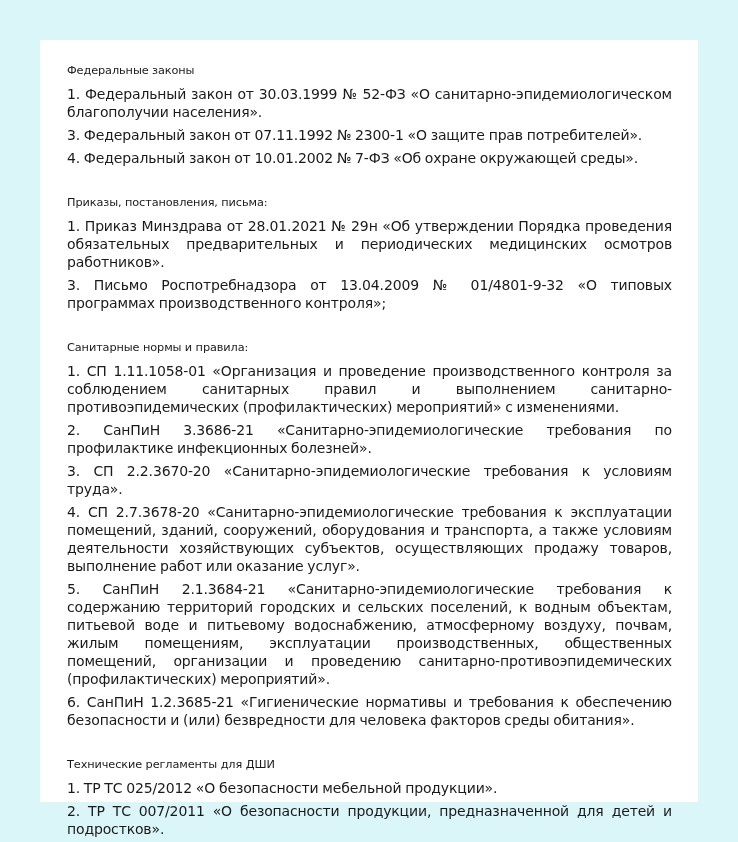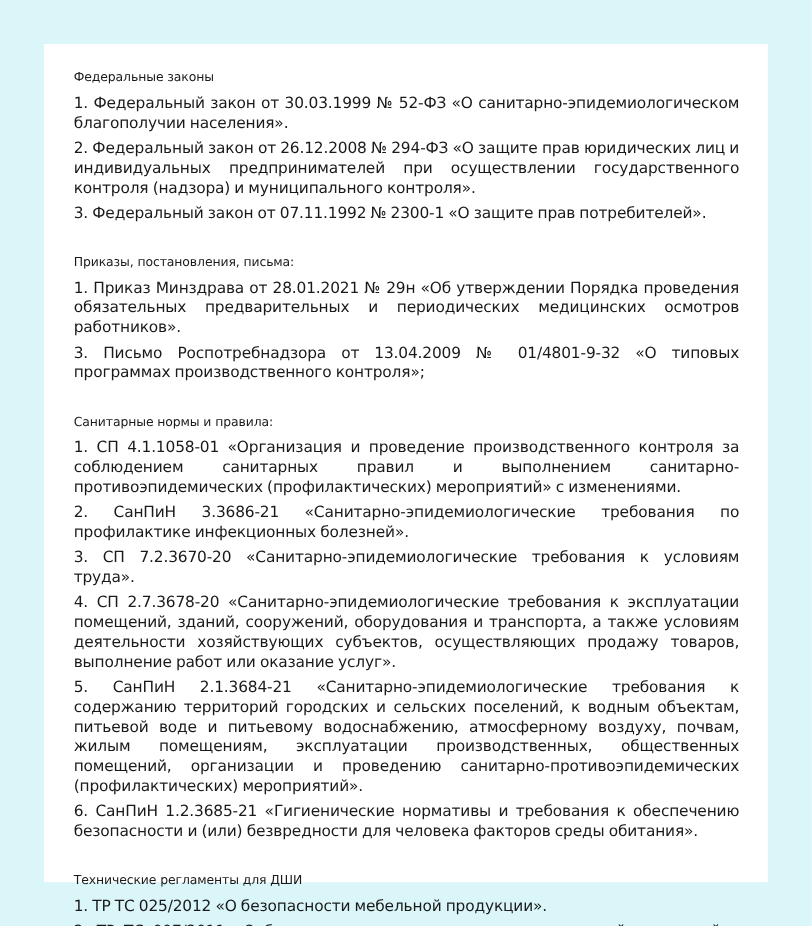--- a/index.html
+++ b/index.html
@@ -36,35 +36,35 @@
     }
   </style>
 </head>
 <body>
 
 <div class="card">
 
   <div class="section">
     <p class="section-title">Федеральные законы</p>
     <p class="item">1. Федеральный закон от 30.03.1999 № 52-ФЗ «О санитарно-эпидемиологическом благополучии населения».</p>
-    <p class="item">2. Федеральный закон от 26.12.2008 № 294-ФЗ «О защите прав юридических лиц и индивидуальных предпри­нимателей при осуществлении государственного контроля (надзора) и муниципального контроля».</p>
     <p class="item">3. Федеральный закон от 07.11.1992 № 2300-1 «О защите прав потребителей».</p>
+    <p class="item">4. Федеральный закон от 10.01.2002 № 7-ФЗ «Об охране окружающей среды».</p>
   </div>
 
   <div class="section">
     <p class="section-title">Приказы, постановления, письма:</p>
     <p class="item">1. Приказ Минздрава от 28.01.2021 № 29н «Об утверждении Порядка проведения обязательных предвари­тельных и периодических медицинских осмотров работников».</p>
     <p class="item">3. Письмо Роспотребнадзора от 13.04.2009 № 01/4801-9-32 «О типовых программах производственного контроля»;</p>
   </div>
 
   <div class="section">
     <p class="section-title">Санитарные нормы и правила:</p>
-    <p class="item">1. СП 4.1.1058-01 «Организация и проведение производственного контроля за соблюдением санитарных правил и выполнением санитарно-противоэпидемических (профилактических) мероприятий» с изменениями.</p>
+    <p class="item">1. СП 1.11.1058-01 «Организация и проведение производственного контроля за соблюдением санитарных правил и выполнением санитарно-противоэпидемических (профилактических) мероприятий» с изменениями.</p>
     <p class="item">2. СанПиН 3.3686-21 «Санитарно-эпидемиологические требования по профилактике инфекционных болезней».</p>
-    <p class="item">3. СП 7.2.3670-20 «Санитарно-эпидемиологические требования к условиям труда».</p>
+    <p class="item">3. СП 2.2.3670-20 «Санитарно-эпидемиологические требования к условиям труда».</p>
     <p class="item">4. СП 2.7.3678-20 «Санитарно-эпидемиологические требования к эксплуатации помещений, зданий, сооруже­ний, оборудования и транспорта, а также условиям деятельности хозяйствующих субъектов, осуществляющих продажу товаров, выполнение работ или оказание услуг».</p>
     <p class="item">5. СанПиН 2.1.3684-21 «Санитарно-эпидемиологические требования к содержанию территорий городских и сельских поселений, к водным объектам, питьевой воде и питьевому водоснабжению, атмосферному воз­духу, почвам, жилым помещениям, эксплуатации производственных, общественных помещений, организации и проведению санитарно-противоэпидемических (профилактических) мероприятий».</p>
     <p class="item">6. СанПиН 1.2.3685-21 «Гигиенические нормативы и требования к обеспечению безопасности и (или) безвред­ности для человека факторов среды обитания».</p>
   </div>
 
   <div class="section">
     <p class="section-title">Технические регламенты для ДШИ</p>
     <p class="item">1. ТР ТС 025/2012 «О безопасности мебельной продукции».</p>
     <p class="item">2. ТР ТС 007/2011 «О безопасности продукции, предназначенной для детей и подростков».</p>
   </div>

